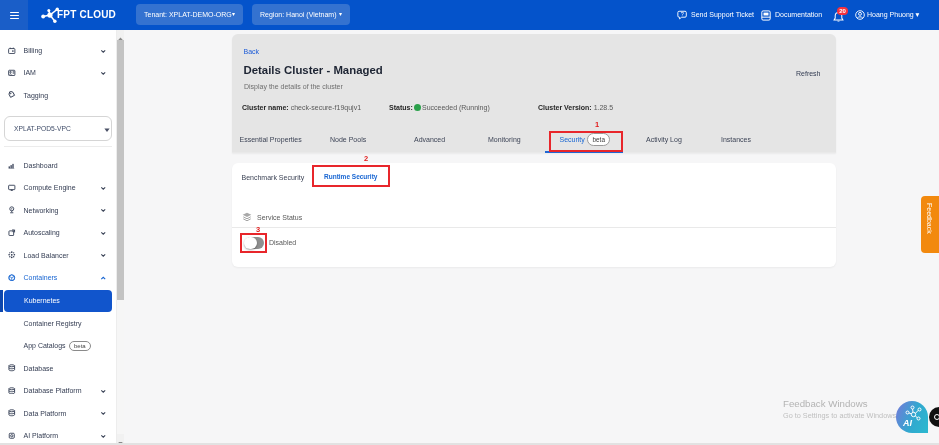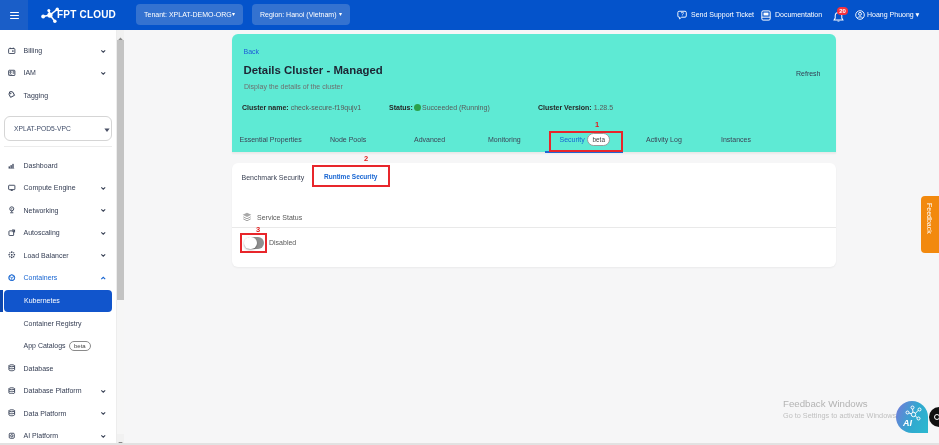--- a/index.html
+++ b/index.html
@@ -19,21 +19,21 @@
   .sitem .ch { position:absolute; left:100px; top:1px; width:6.5px; height:6.5px; }
   #vpcsel { position:absolute; left:4px; top:86px; width:108px; height:25px; border:1px solid #d5d5d5; border-radius:6px; background:#fff; }
   #sdiv { position:absolute; left:4px; top:116px; width:108px; height:1px; background:#ececec; }
   #ksel { position:absolute; left:4px; top:260px; width:108px; height:22px; background:#1155cc; border-radius:4px; color:#fff; font-size:7px; line-height:22px; padding-left:20px; }
   #kbar { position:absolute; left:0; top:260px; width:2.5px; height:22px; background:#0d47ad; }
   
   #sbtrack { position:absolute; left:117px; top:30px; width:7px; height:415px; background:#f6f6f6; }
   #sbthumb { position:absolute; left:117px; top:40px; width:7px; height:260px; background:#c3c3c3; }
   .sbarrow { position:absolute; left:117px; width:7px; height:10px; background:#f1f1f1; }
   
-  #card1 { position:absolute; left:232px; top:34px; width:604px; height:119px; background:#5eead4; border-radius:6px 6px 0 0; box-shadow:0 1px 2px rgba(0,0,0,0.05); }
+  #card1 { position:absolute; left:232px; top:34px; width:604px; height:119px; background:#e5e5e5; border-radius:6px 6px 0 0; box-shadow:0 1px 2px rgba(0,0,0,0.05); }
   #card2 { position:absolute; left:232px; top:163px; width:604px; height:104px; background:#fff; border-radius:6px; box-shadow:0 1px 2px rgba(0,0,0,0.05); }
   .t7 { font-size:7px; }
   .tabtxt { font-size:7px; color:#3d4456; }
   .redbox { position:absolute; border:2.2px solid #e8262b; }
   .rednum { position:absolute; color:#e11b1b; font-size:7.5px; font-weight:bold; }
 </style>
 </head>
 <body>
 <div id="header">
   <div id="hamb">

